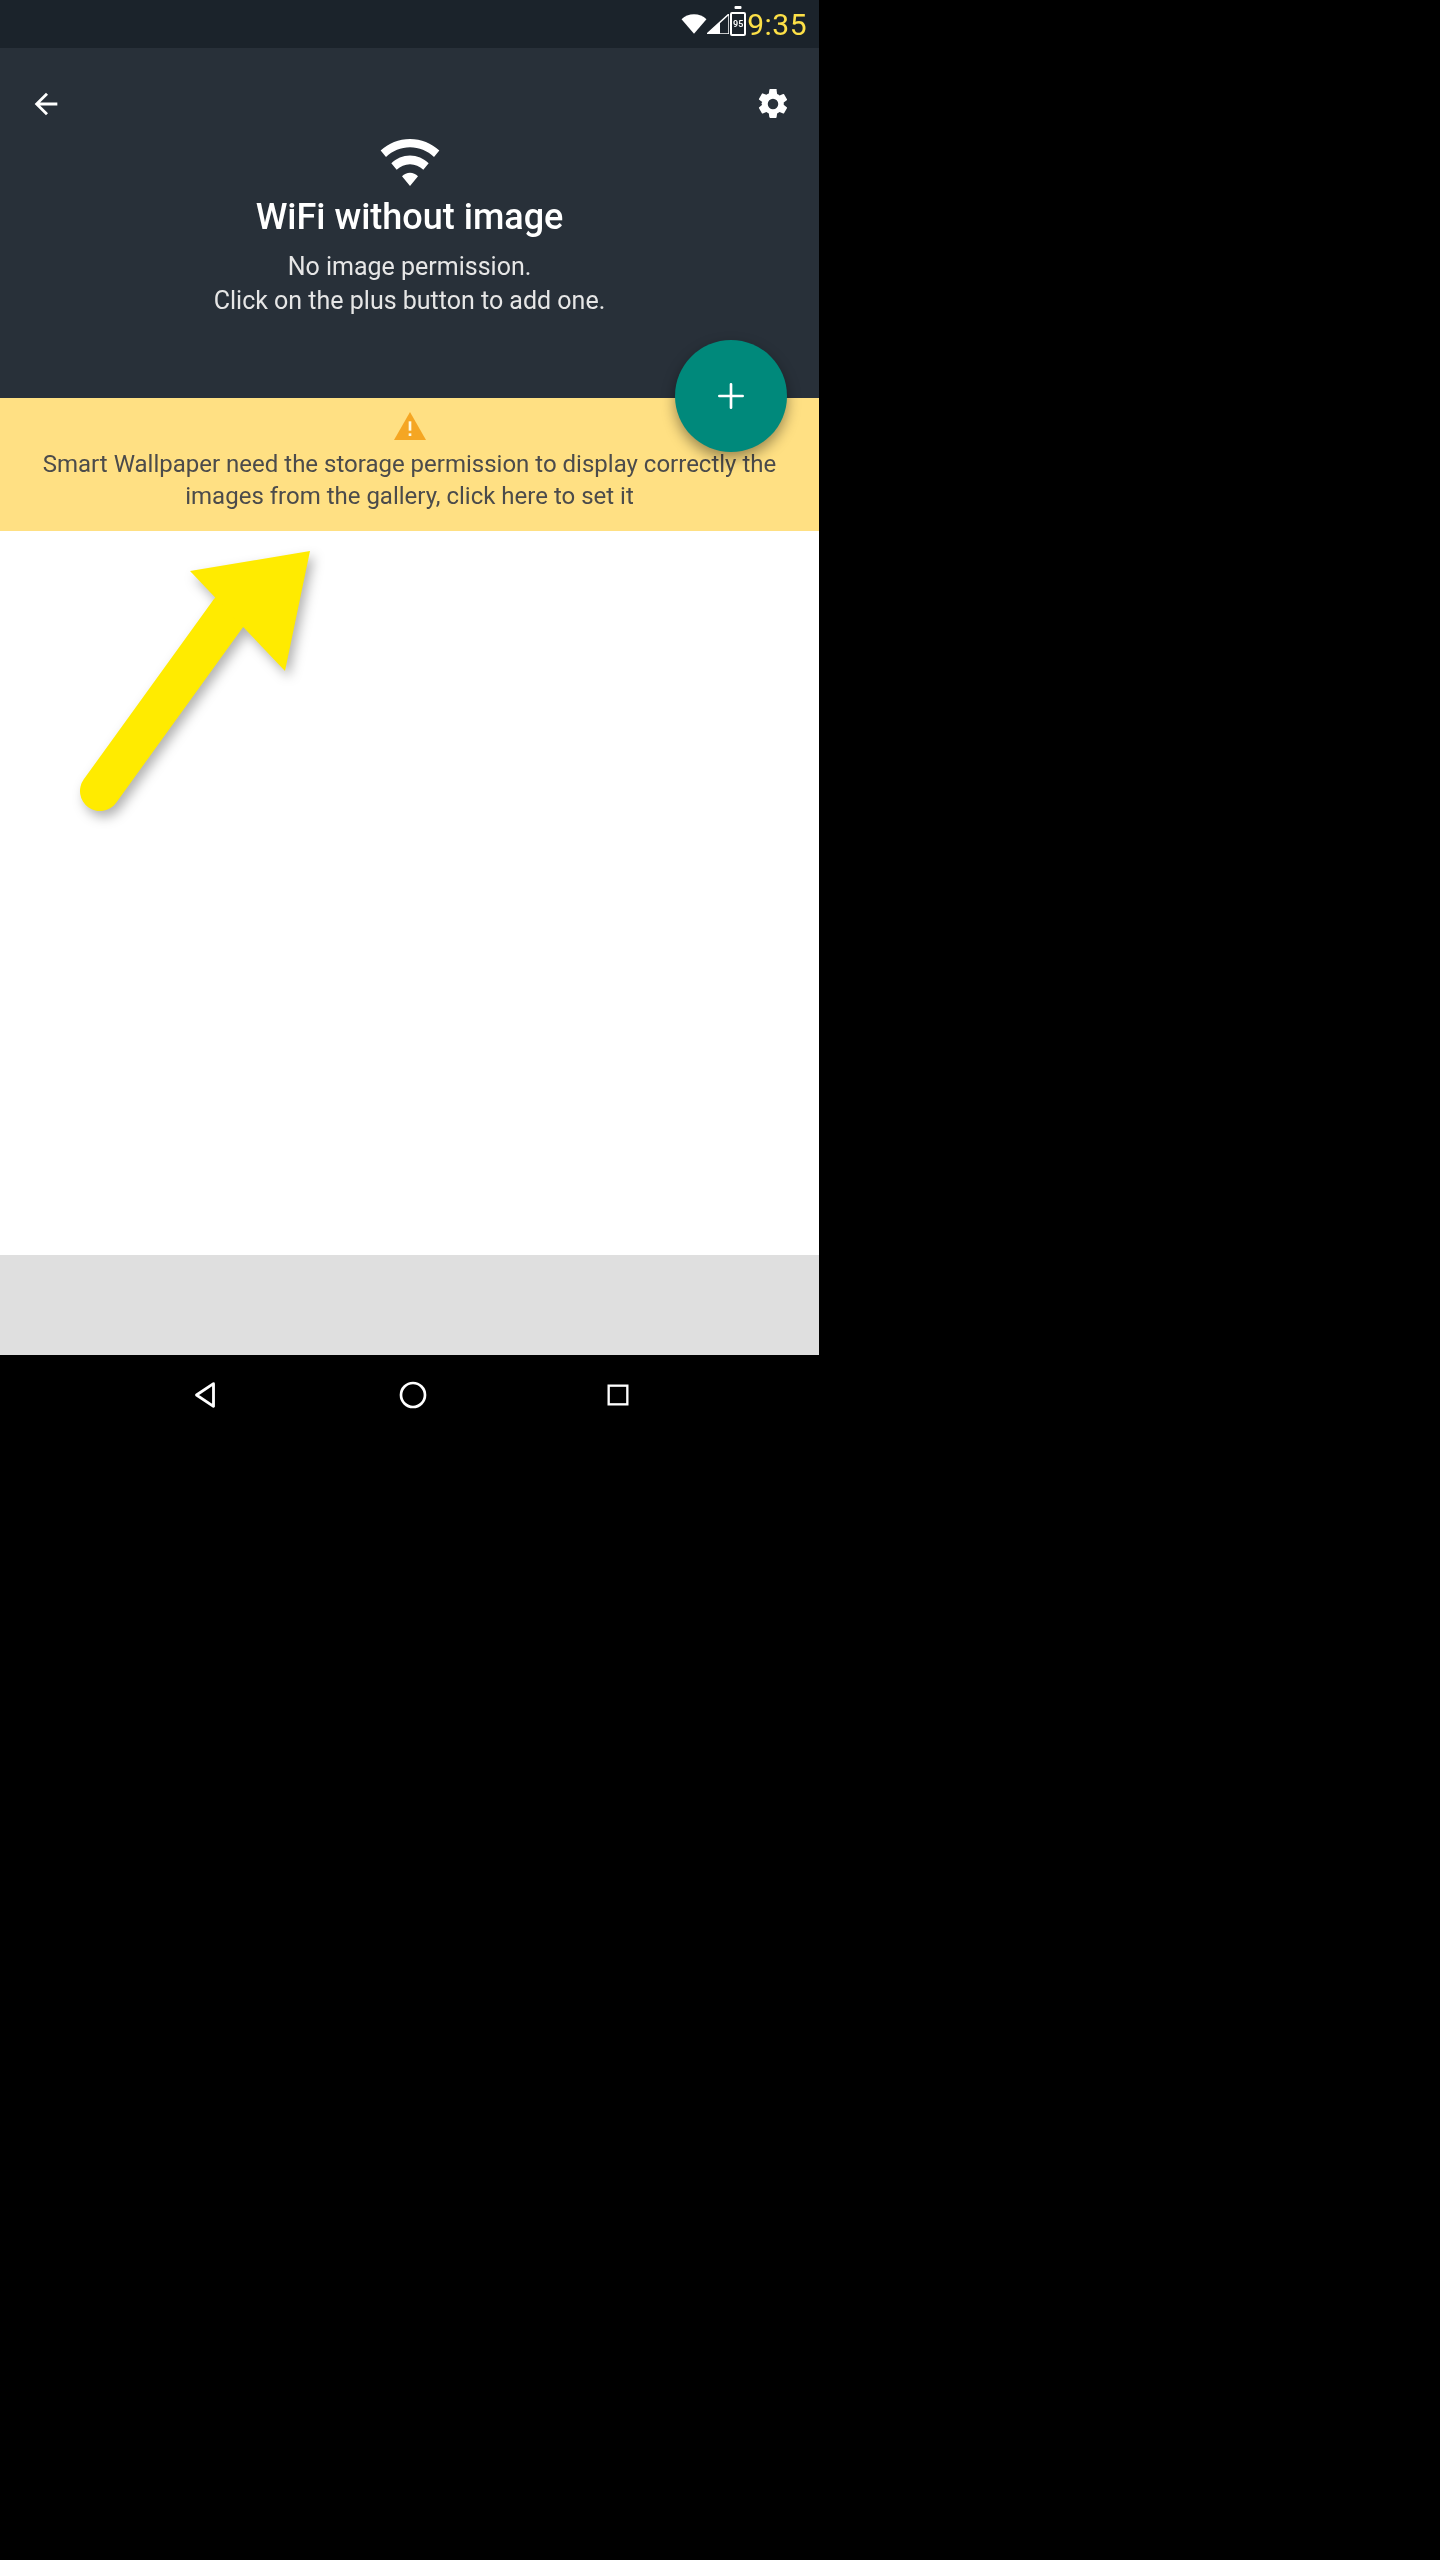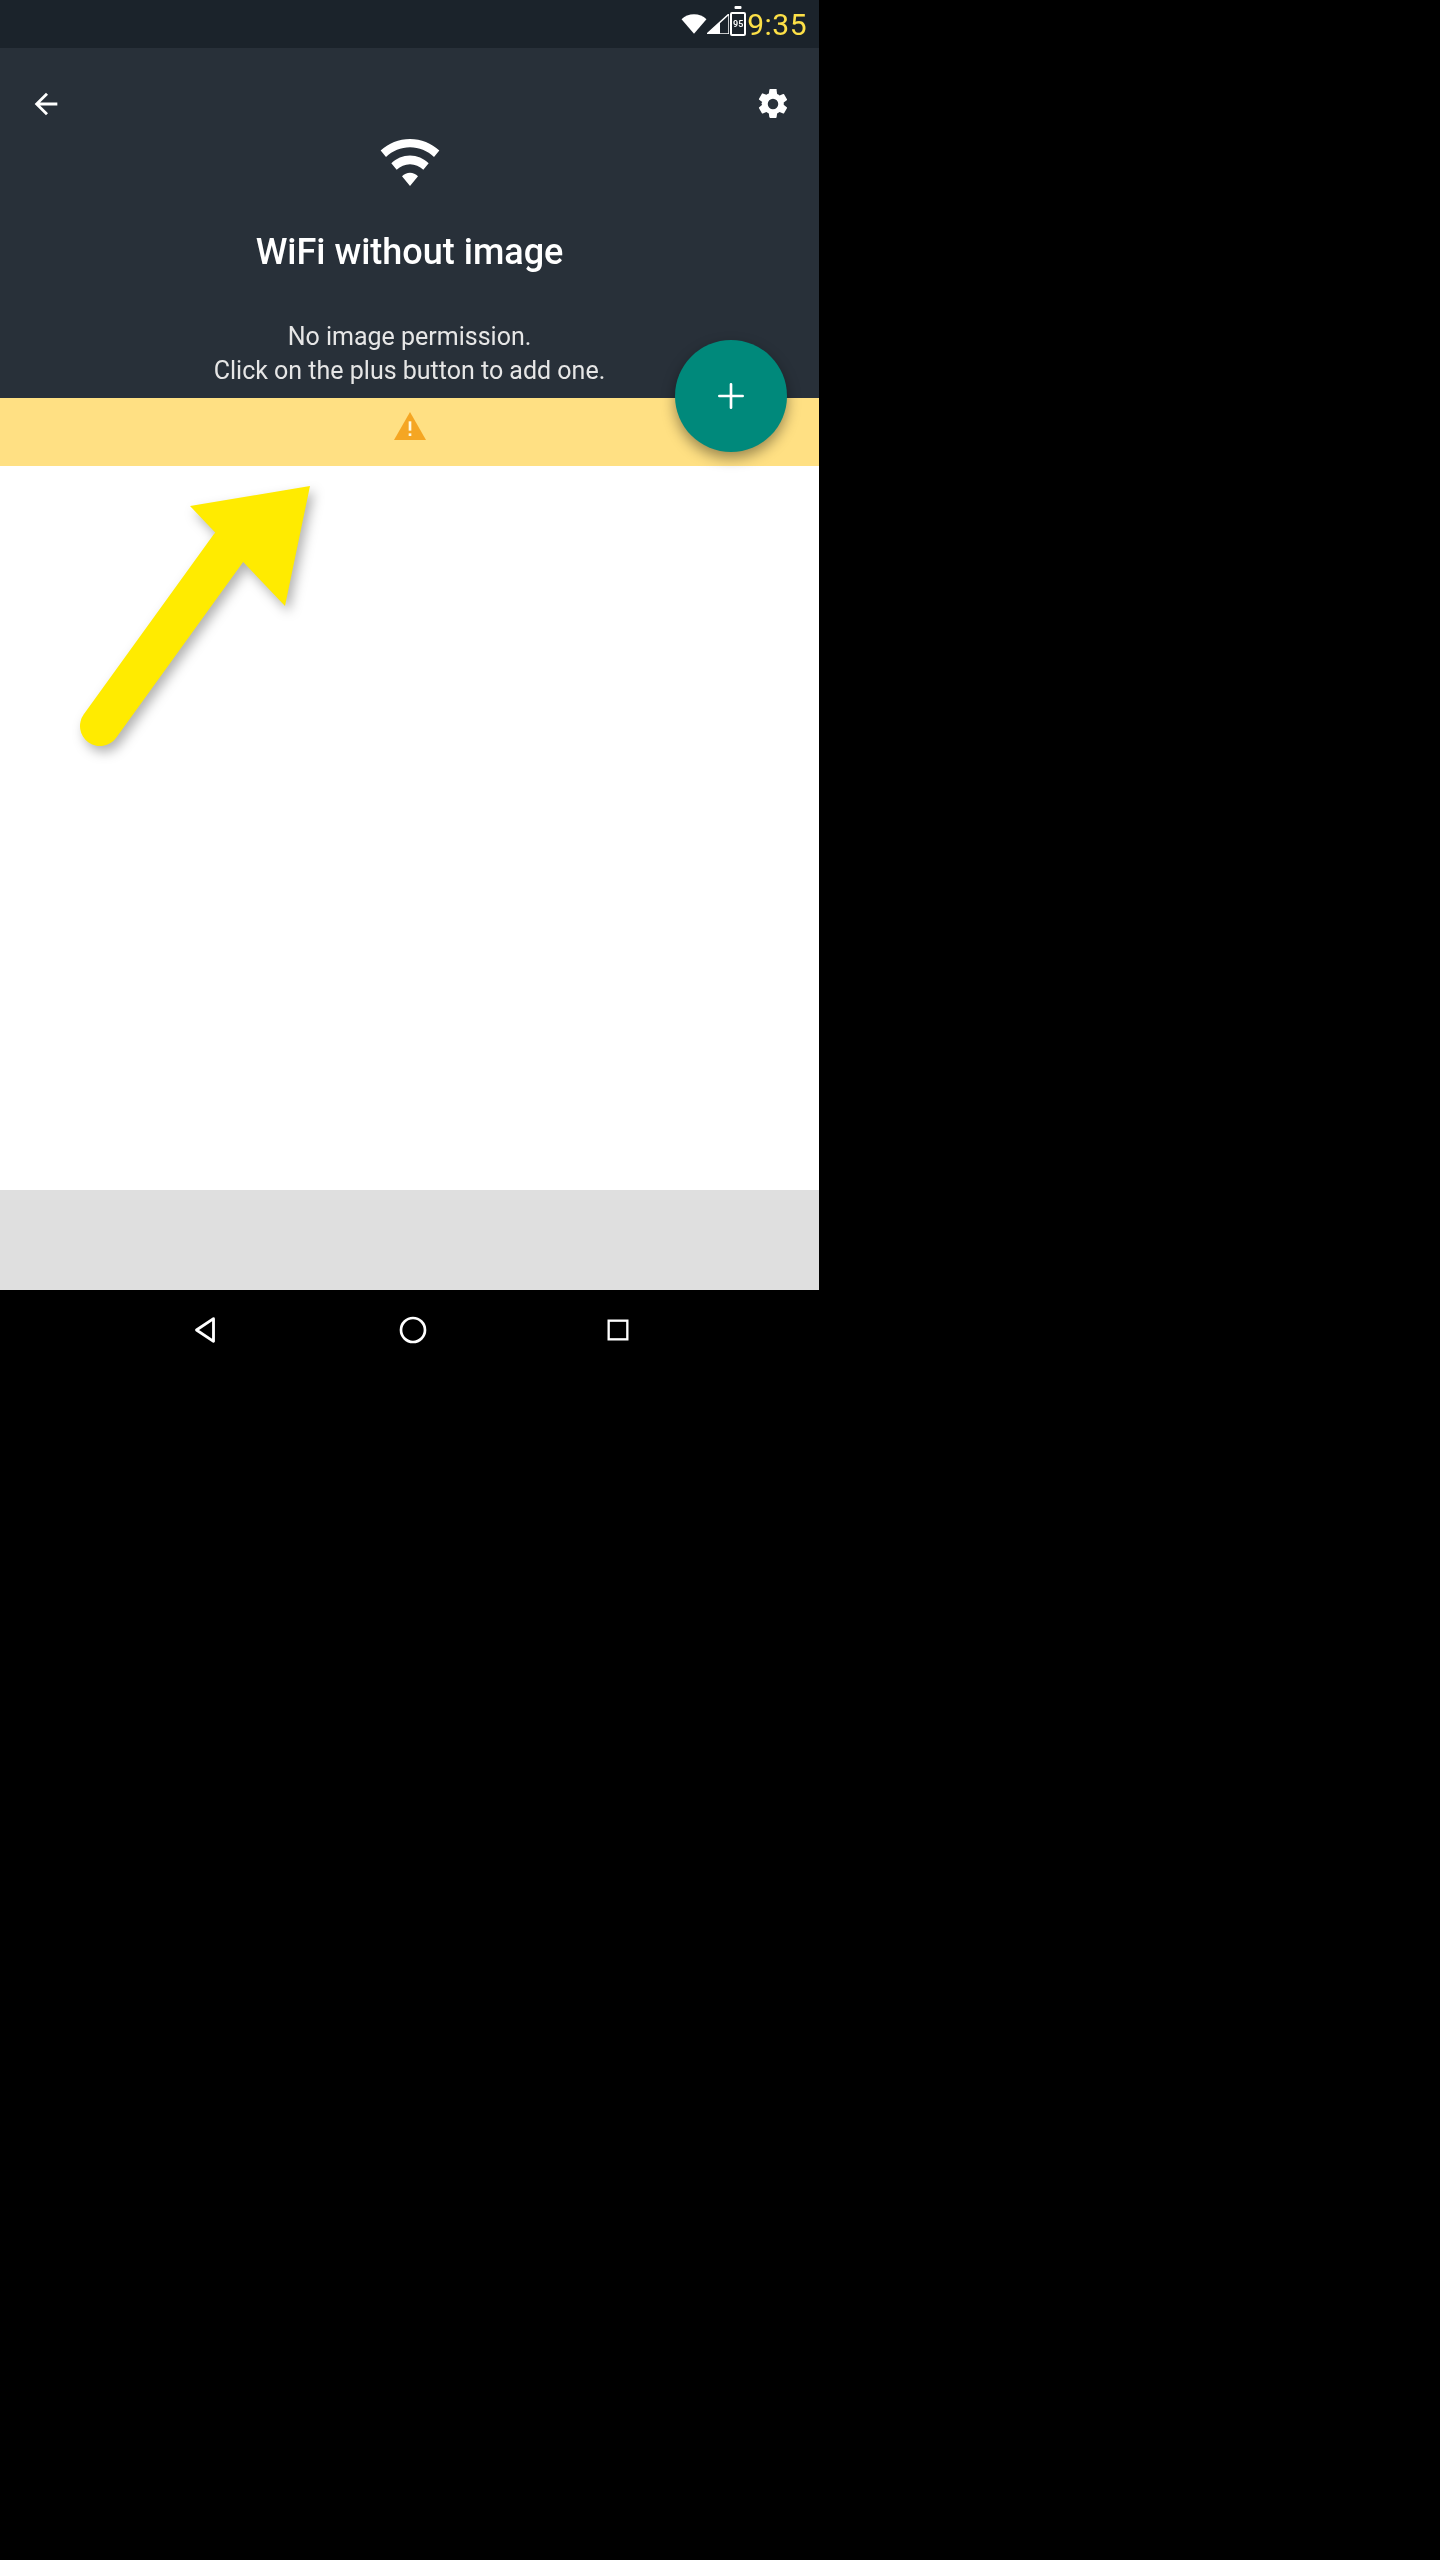--- a/index.html
+++ b/index.html
@@ -83,21 +83,20 @@
     display: flex;
     align-items: center;
     justify-content: center;
     cursor: pointer;
   }
   .header-center {
     display: flex;
     flex-direction: column;
     align-items: center;
     margin-top: -10px;
-    gap: 35px;
   }
   .wifi-big {
     color: #fff;
     margin-bottom: 6px;
   }
   .title {
     color: #fff;
     font-size: 36px;
     font-weight: 500;
     margin-bottom: 12px;
@@ -228,20 +227,21 @@
 </div>
 
 <div class="banner">
   <span class="warning-tri">
     <svg width="32" height="28" viewBox="0 0 24 21">
       <path d="M12 0 L24 21 L0 21 Z" fill="#f5a623"></path>
       <rect x="11" y="7" width="2" height="7" fill="#fff9e0"></rect>
       <rect x="11" y="16" width="2" height="2" fill="#fff9e0"></rect>
     </svg>
   </span>
+  <div class="banner-text">Smart Wallpaper need the storage permission to display correctly the images from the gallery, click here to set it</div>
 </div>
 
 <div class="content">
   <svg class="arrow-overlay" width="280" height="290" viewBox="0 0 280 290">
     <g>
       <path d="M40 260 L170 80" stroke="#ffeb00" stroke-width="40" stroke-linecap="round" fill="none"></path>
       <path d="M130 40 L250 20 L225 140 Z" fill="#ffeb00"></path>
     </g>
   </svg>
 </div>

